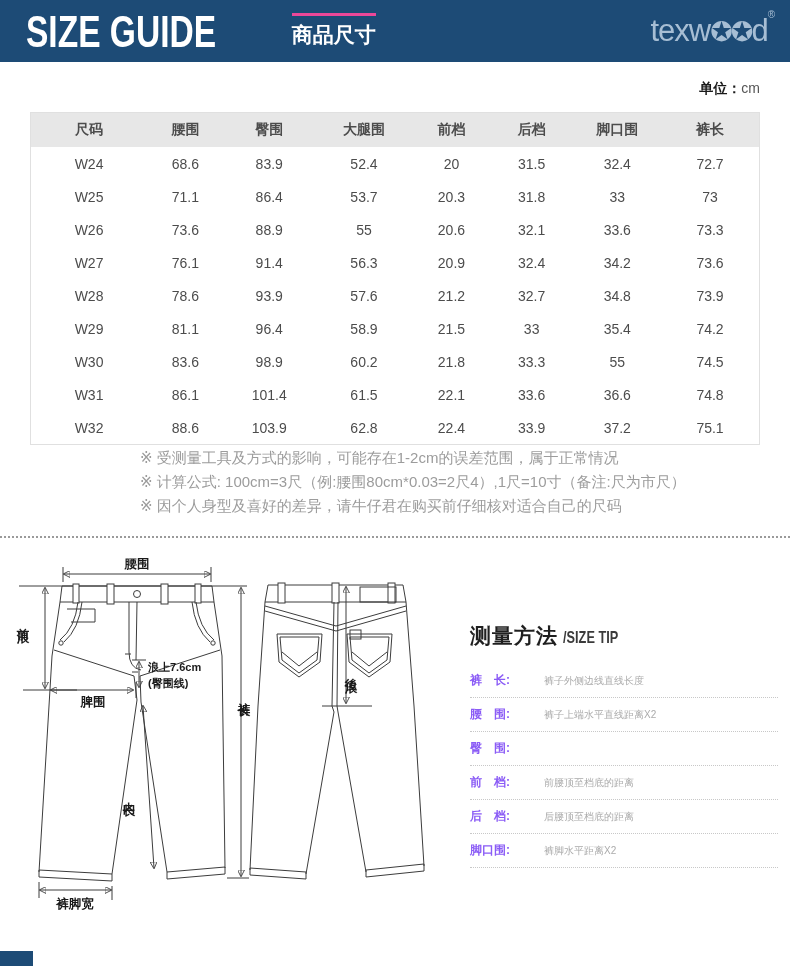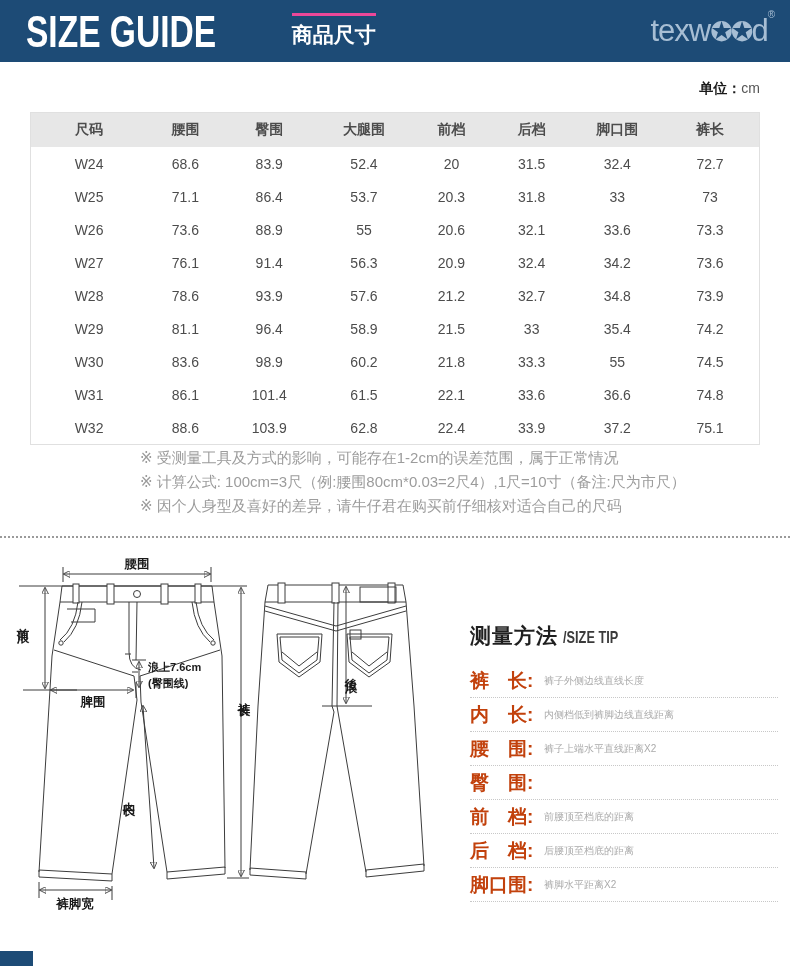--- a/index.html
+++ b/index.html
@@ -49,21 +49,21 @@
   .lbl11{font-size:11px;}
   .vert{writing-mode:vertical-rl;text-orientation:upright;letter-spacing:2px;}
 
   
   .tip-panel{position:absolute;top:596px;left:470px;width:308px;}
   .tip-title{display:flex;align-items:baseline;margin-bottom:14px;margin-top:26px;}
   .tip-title .cn{font-size:21px;font-weight:bold;color:#1f1f1f;letter-spacing:1px;}
   .tip-title .en{font-size:15px;font-weight:bold;color:#3a3a3a;margin-left:5px;
                  transform:scale(.85,1.1);transform-origin:left bottom;}
   .tip-row{display:flex;align-items:center;height:33px;border-bottom:1px dotted #c8c8c8;}
-  .tip-label{width:74px;flex:none;font-size:19px;font-weight:bold;color:#c2410c;white-space:nowrap;}
+  .tip-label{width:74px;flex:none;font-size:12px;font-weight:bold;color:#8b5cf6;white-space:nowrap;}
   .tip-desc{font-size:10px;color:#ababab;white-space:nowrap;}
 
   
   .corner-mark{position:absolute;left:0;bottom:0;width:33px;height:15px;background:#1d4b76;}
 </style>
 </head>
 <body>
 
 <div class="header">
   <div class="title-group">
@@ -323,24 +323,20 @@
   <div class="tip-title">
     <span class="cn">测量方法</span>
     <span class="en">/SIZE TIP</span>
   </div>
   <div id="tip-list">
       <div class="tip-row">
         <span class="tip-label">裤　长:</span>
         <span class="tip-desc">裤子外侧边线直线长度</span>
       </div>
       <div class="tip-row">
-        <span class="tip-label">内　长:</span>
-        <span class="tip-desc">内侧档低到裤脚边线直线距离</span>
-      </div>
-      <div class="tip-row">
         <span class="tip-label">腰　围:</span>
         <span class="tip-desc">裤子上端水平直线距离X2</span>
       </div>
       <div class="tip-row">
         <span class="tip-label">臀　围:</span>
       </div>
       <div class="tip-row">
         <span class="tip-label">前　档:</span>
         <span class="tip-desc">前腰顶至档底的距离</span>
       </div>

